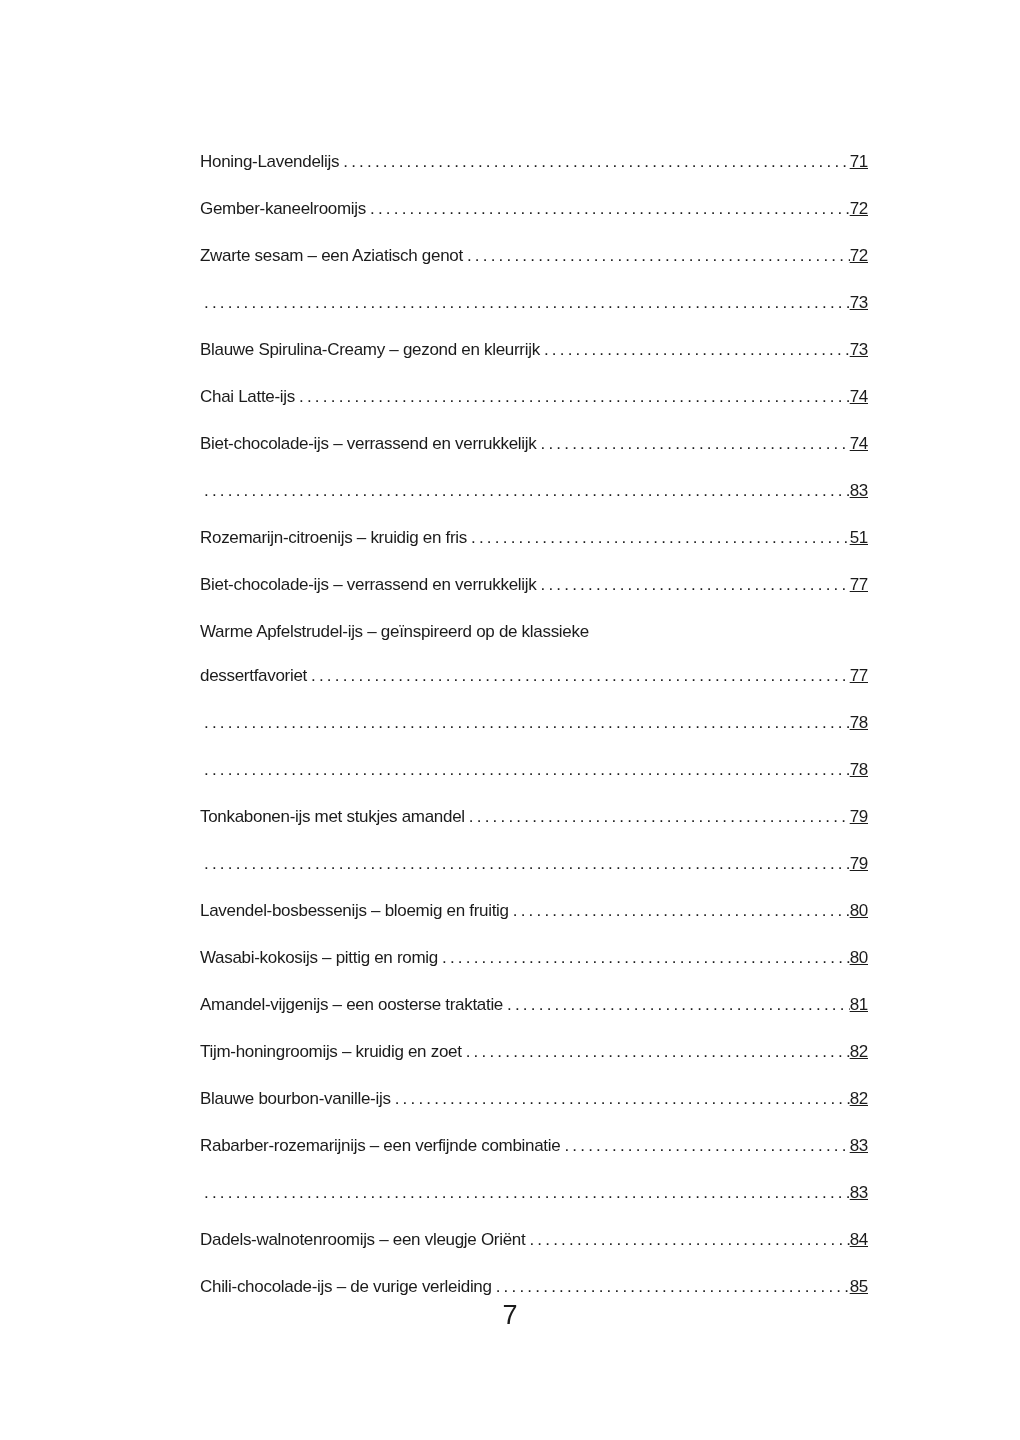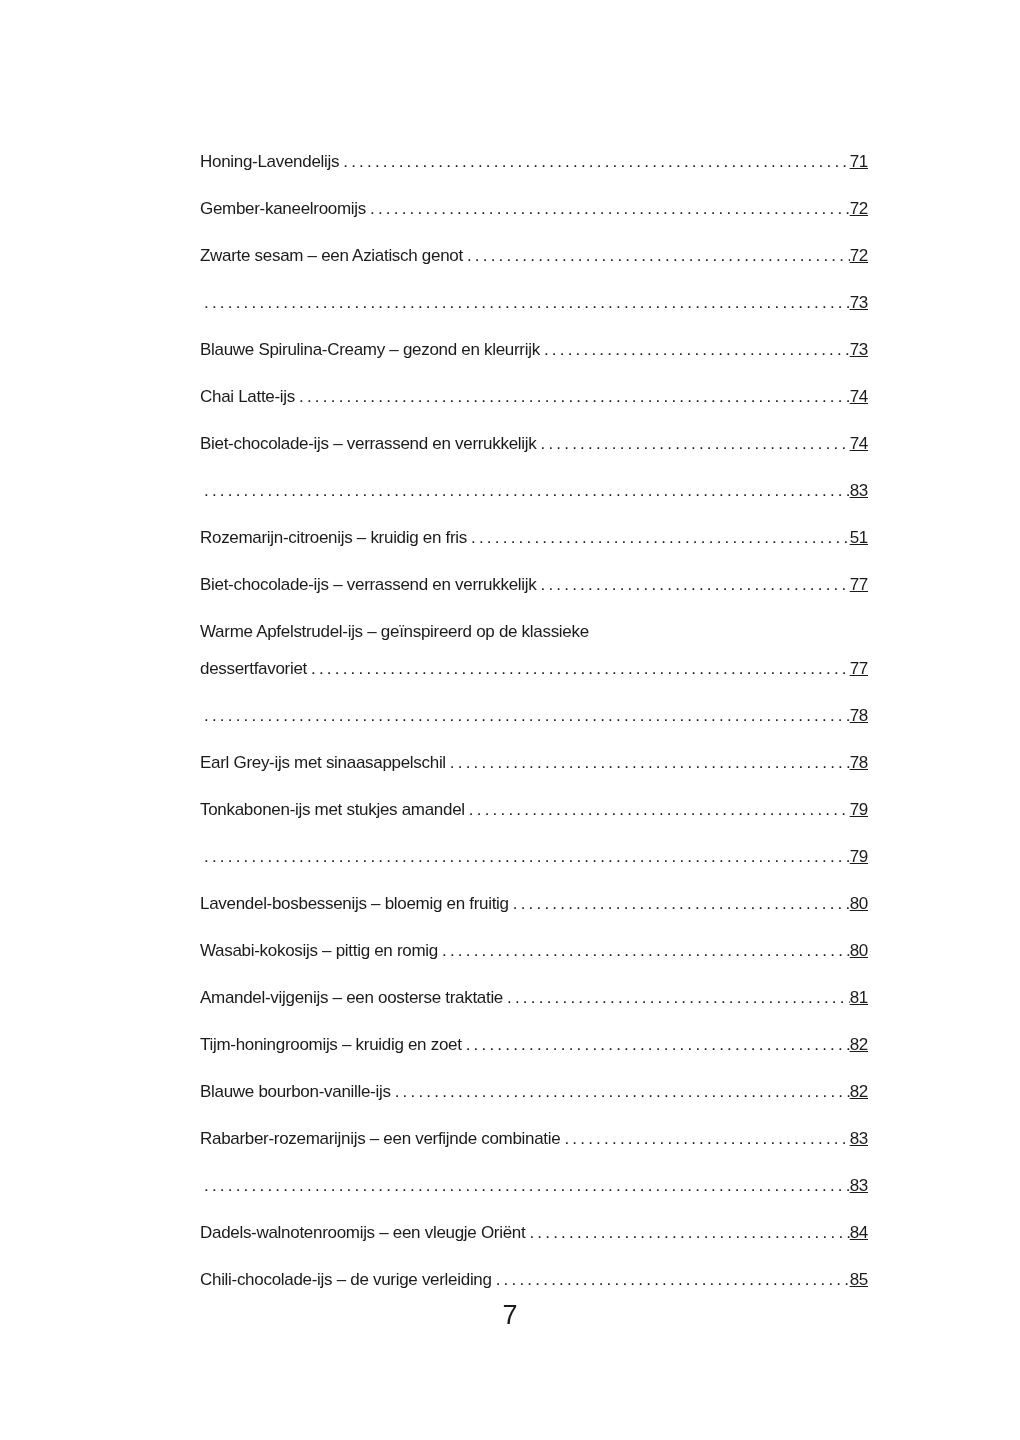--- a/index.html
+++ b/index.html
@@ -30,21 +30,21 @@
   .row-flex {
     display: flex;
     align-items: flex-end;
   }
   .title {
     flex: 0 1 auto;
     white-space: nowrap;
   }
   .wrap-line {
     white-space: normal;
-    margin-bottom: 3px;
+    margin-bottom: 10px;
   }
   .leader {
     flex: 1 1 10px;
     min-width: 10px;
     overflow: hidden;
     white-space: nowrap;
     padding-left: 4px;
     padding-right: 1px;
   }
   .leader::after {
@@ -146,21 +146,20 @@
       </div>
     </div>
     <div class="toc-row">
       <div class="row-flex">
         <span class="leader"></span>
         <span class="pagenum">78</span>
       </div>
     </div>
     <div class="toc-row">
       <div class="row-flex">
-        <span class="title">Earl Grey-ijs met sinaasappelschil</span>
         <span class="leader"></span>
         <span class="pagenum">78</span>
       </div>
     </div>
     <div class="toc-row">
       <div class="row-flex">
         <span class="title">Tonkabonen-ijs met stukjes amandel</span>
         <span class="leader"></span>
         <span class="pagenum">79</span>
       </div>

